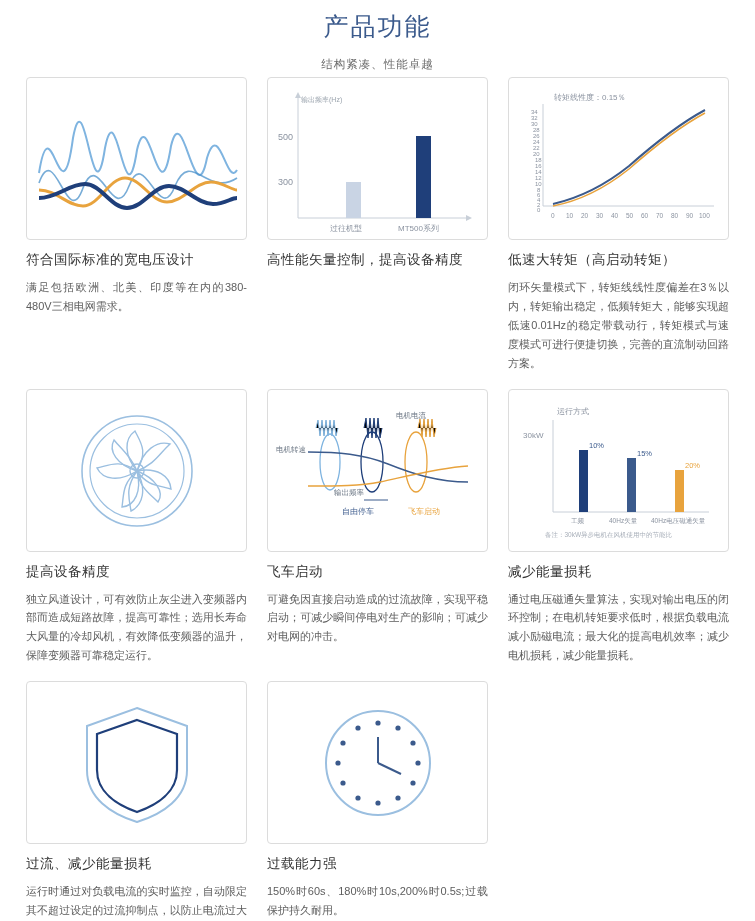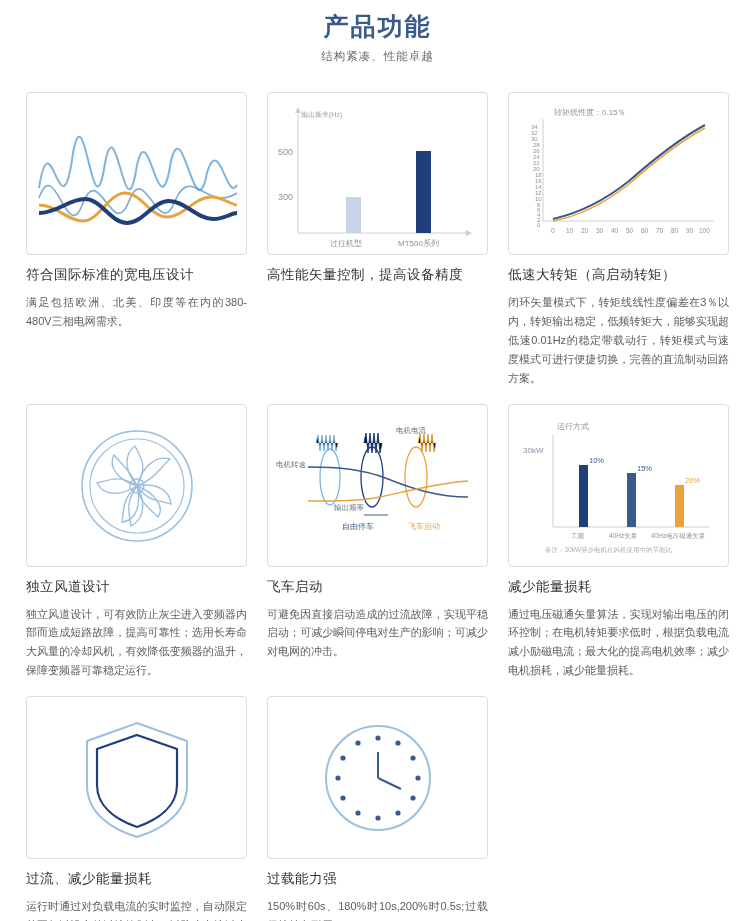--- a/index.html
+++ b/index.html
@@ -18,28 +18,28 @@
   .page {
     width: 755px;
     padding-top: 8px;
     box-sizing: border-box;
   }
   .page-title {
     text-align: center;
     font-size: 25px;
     color: #3b5a8c;
     letter-spacing: 2px;
-    margin: 2px 0 6px 0;
-    font-weight: bold;
+    margin: 2px 0 14px 0;
+    font-weight: normal;
   }
   .page-subtitle {
     text-align: center;
     font-size: 11.5px;
     color: #6b6b6b;
-    margin-bottom: 28px;
+    margin-bottom: 5px;
     letter-spacing: 1px;
   }
   .grid {
     display: flex;
     flex-wrap: wrap;
     padding: 0 16px;
     box-sizing: border-box;
     width: 755px;
   }
   .cell {
@@ -176,21 +176,21 @@
             <path d="M110,81 C120,99 116,115 104,121 C102,108 98,98 110,81Z"></path>
             <path d="M110,81 C92,92 76,90 70,78 C83,75 92,69 110,81Z"></path>
             <path d="M110,81 C97,65 97,49 108,41 C114,53 121,61 110,81Z"></path>
             <path d="M110,81 C90,75 81,61 87,50 C95,60 104,66 110,81Z"></path>
             <path d="M110,81 C115,101 108,116 95,117 C97,104 95,94 110,81Z"></path>
             <path d="M110,81 C128,88 138,102 131,112 C122,103 113,98 110,81Z"></path>
           </g>
           <circle cx="110" cy="81" r="7" fill="none" stroke="#9bbfe0" stroke-width="1.4"></circle>
         </svg>
       </div>
-      <div class="cell-title">独立风道设计</div>
+      <div class="cell-title">提高设备精度</div>
       <div class="cell-body">独立风道设计，可有效防止灰尘进入变频器内部而造成短路故障，提高可靠性；选用长寿命大风量的冷却风机，有效降低变频器的温升，保障变频器可靠稳定运行。</div>
     </div>
 
     <div class="cell">
       <div class="figure">
         <svg width="221" height="163" viewBox="0 0 221 163">
           <text x="128" y="28" font-size="7.5" fill="#6b7684">电机电流</text>
           <text x="8" y="62" font-size="7.5" fill="#6b7684">电机转速</text>
           <text x="66" y="105" font-size="7.5" fill="#6b7684">输出频率</text>
           <text x="74" y="124" font-size="8" fill="#3b5a8c">自由停车</text>

